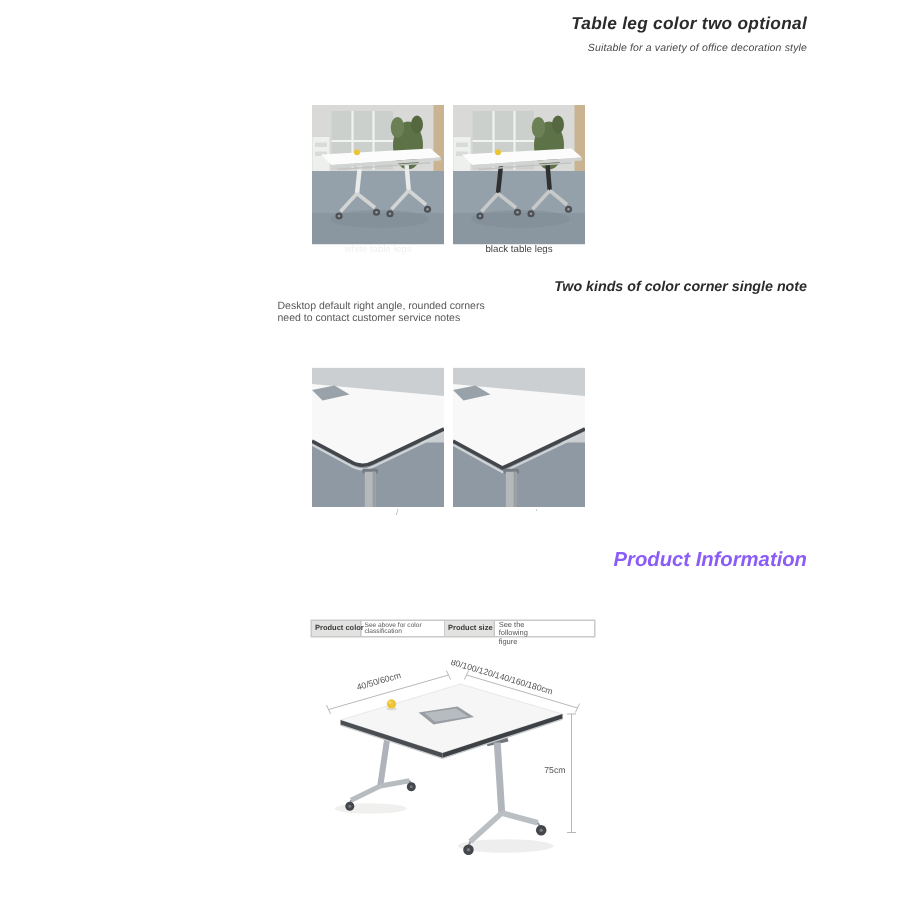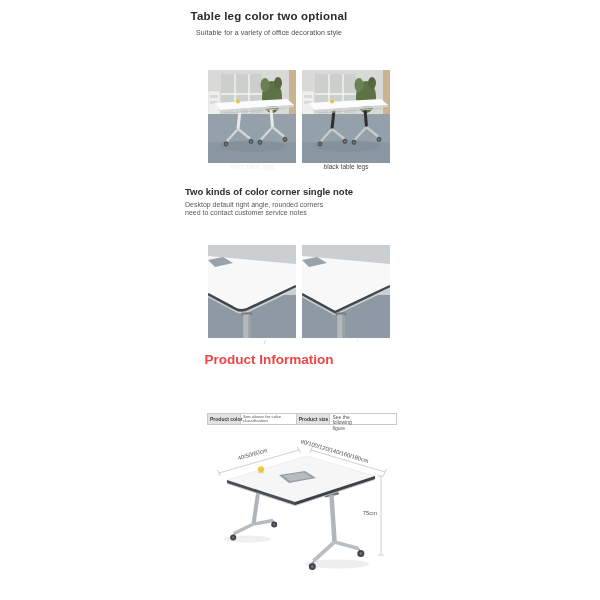--- a/index.html
+++ b/index.html
@@ -1,26 +1,26 @@
 <!DOCTYPE html>
 <html><head>
 <meta charset="utf-8">
 <style>
   * { margin:0; padding:0; box-sizing:border-box; }
   html,body { background:#ffffff; }
   body { font-family:"Liberation Sans", sans-serif; }
   .page { position:relative; width:600px; height:600px; background:#ffffff; overflow:hidden; }
   .abs { position:absolute; }
 
-  .h-title { left:0; width:538px; text-align:center; color:#2b2b2b; }
+  .h-title { left:0; width:538px; text-align:right; color:#2b2b2b;font-style:italic; }
   .title-lg { top:10px; font-size:11.5px; font-weight:600; letter-spacing:0.2px; }
   .sub-lg   { top:29px; font-size:7px; font-weight:400; color:#4a4a4a; letter-spacing:0.1px; }
   .title-md { top:186px; font-size:9.5px; font-weight:700; }
   .sub-block{ left:185px; top:201px; font-size:7px; color:#585858; line-height:8px; text-align:left; }
-  .title-xl { top:352px; font-size:13.5px; font-weight:600; color:#ef4444; }
+  .title-xl { top:365px; font-size:13.5px; font-weight:600; color:#8b5cf6; }
 
   .photo { width:88px; height:93px; overflow:hidden; }
   .photo svg { display:block; width:100%; height:100%; }
 
   .cap { width:88px; text-align:center; font-size:6.5px; line-height:7px; }
   .cap-dark  { color:#454545; }
   .cap-faint { color:#eef0f1; }
   .corner-mark { font-size:5.5px; color:#9fb0c6; line-height:6px; }
 
   .spec { left:207px; top:413px; width:190px; height:12px;

